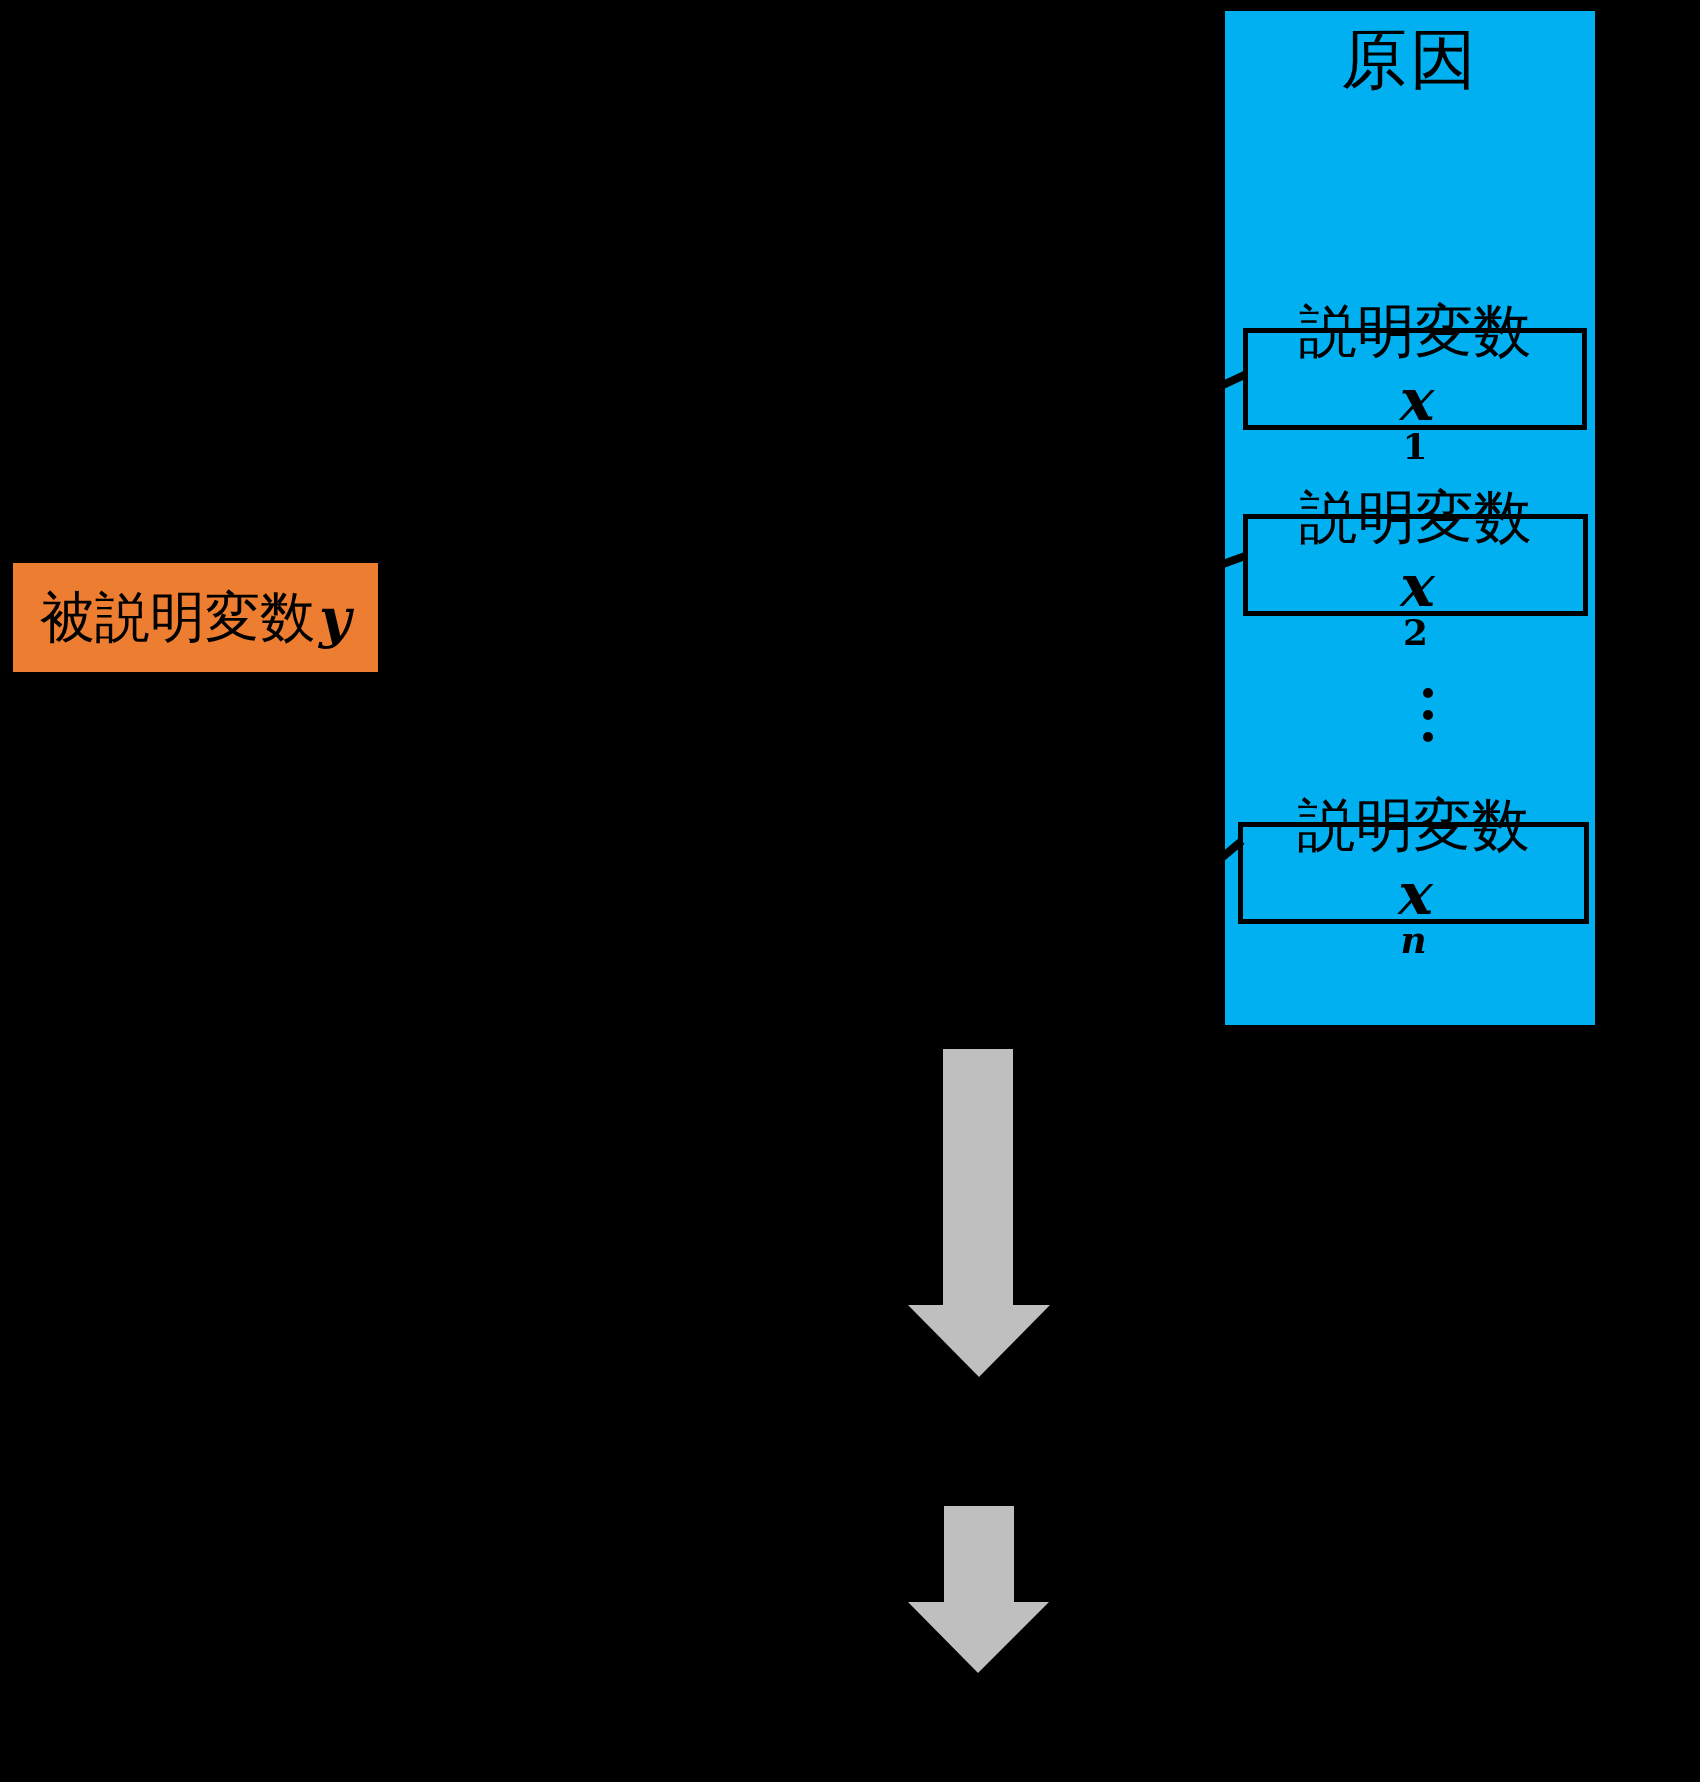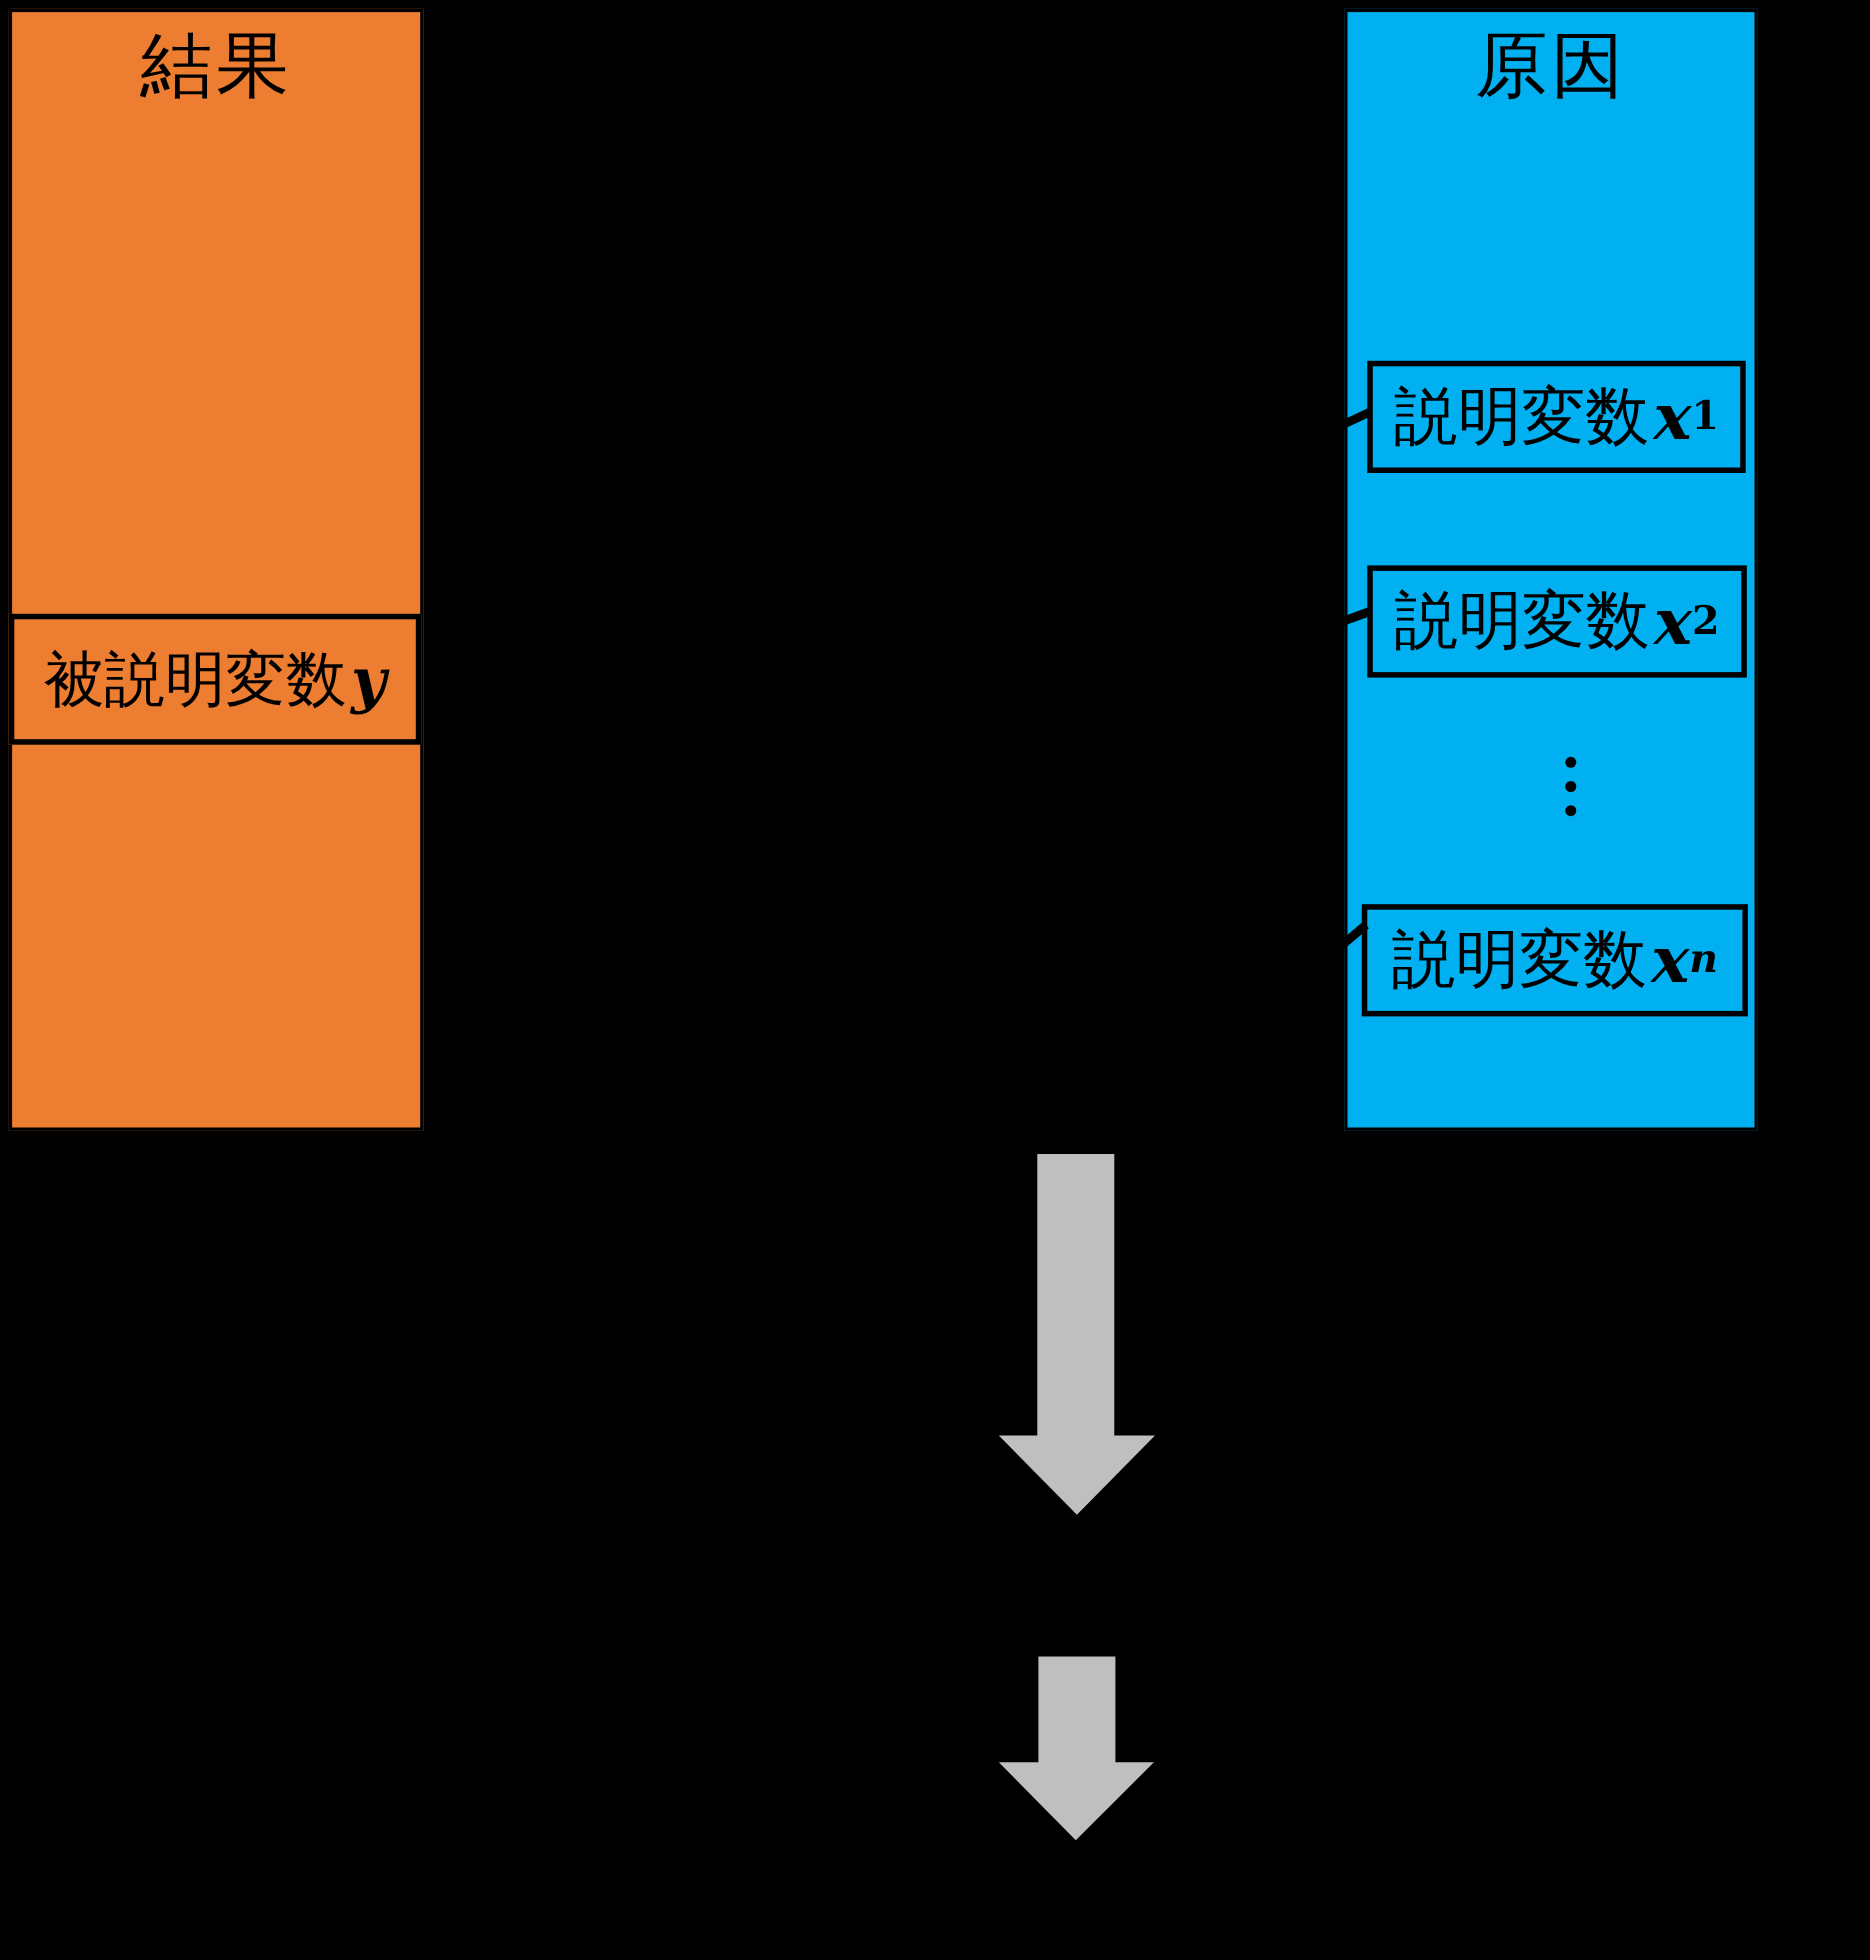--- a/index.html
+++ b/index.html
@@ -26,21 +26,21 @@
   }
   .var-box{
     position:absolute;box-sizing:border-box;border:5px solid var(--line);
     display:flex;align-items:center;justify-content:center;
     white-space:nowrap;
   }
   #dependent-box{
     left:8px;top:558px;width:375px;height:119px;
     background:var(--result-fill);font-size:55px;
   }
-  .cause-box{background:transparent;font-size:58px;}
+  .cause-box{background:transparent;font-size:58px;flex-direction:column;}
   #cause-box-1{left:1243px;top:328px;width:344px;height:102px;}
   #cause-box-2{left:1243px;top:514px;width:345px;height:102px;}
   #cause-box-3{left:1238px;top:822px;width:351px;height:102px;}
   .mvar{
     font-family:"DejaVu Serif","Liberation Serif",serif;
     font-style:italic;font-weight:600;
     margin-left:4px;line-height:1;
   }
   .msub{
     font-family:"DejaVu Serif","Liberation Serif",serif;
@@ -64,23 +64,20 @@
   #ellipsis .dot:nth-child(1){top:0;}
   #ellipsis .dot:nth-child(2){top:22px;}
   #ellipsis .dot:nth-child(3){top:44px;}
   #arrow-layer{position:absolute;left:0;top:0;pointer-events:none;}
 </style>
 </head>
 <body>
 
 <div id="canvas">
 
-  <div id="result-panel" class="panel">
-    <div class="panel-title">結果</div>
-  </div>
 
   <div id="dependent-box" class="var-box">
     <span>被説明変数</span>
       <span class="mvar">y</span>
   </div>
 
   <div id="cause-panel" class="panel">
     <div class="panel-title">原因</div>
   </div>
 

